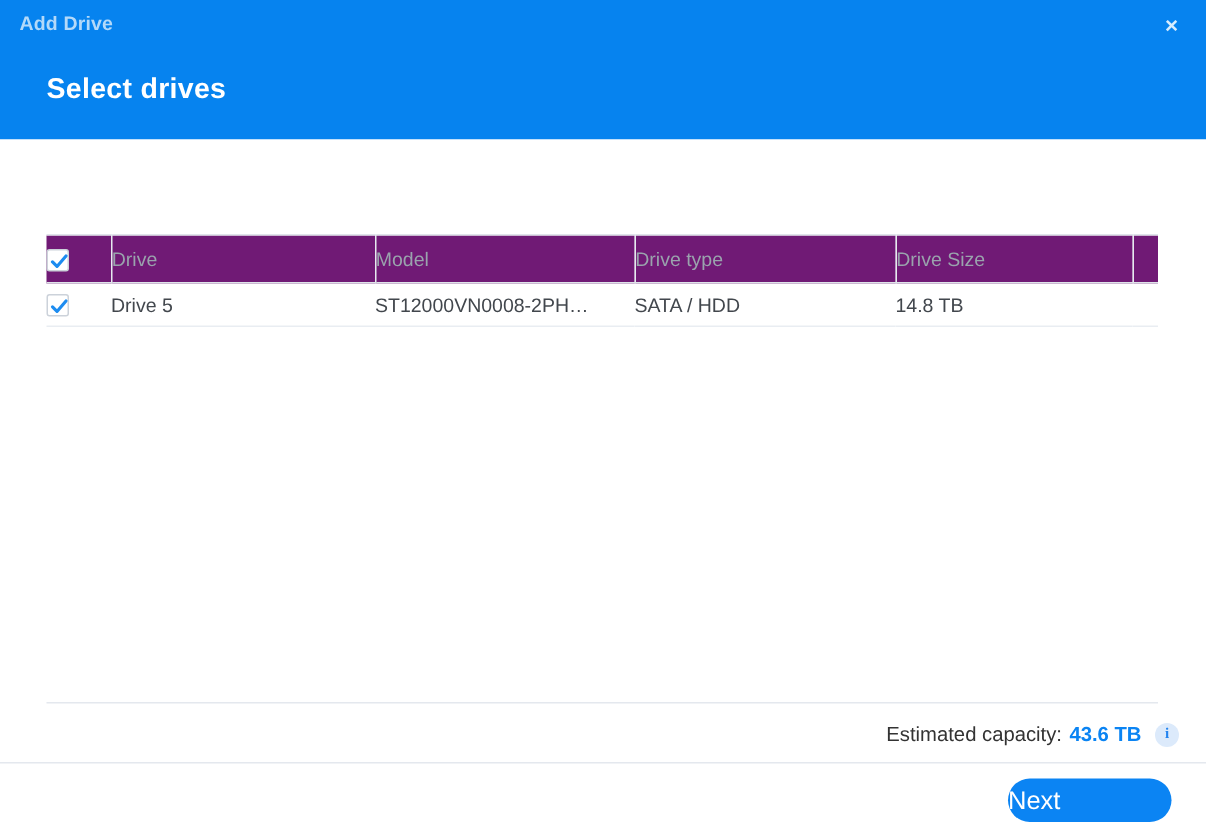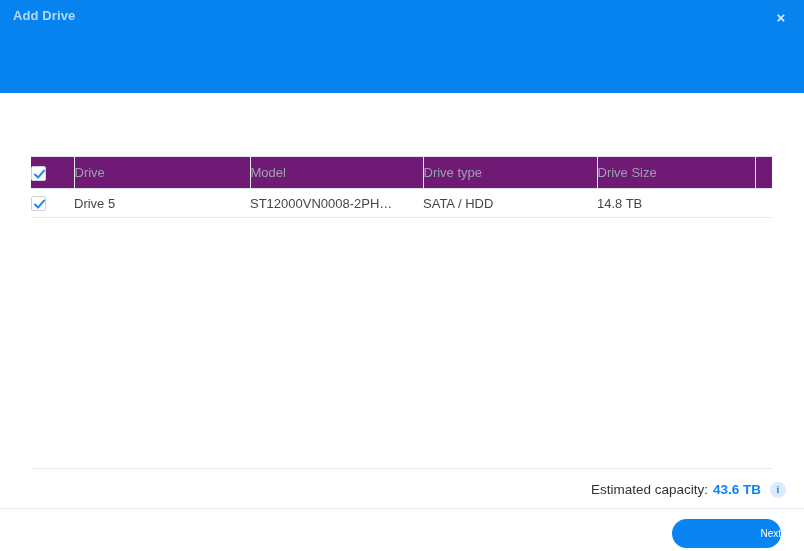--- a/index.html
+++ b/index.html
@@ -232,38 +232,39 @@
   .next-btn {
     position: absolute;
     right: 23px;
     top: 10px;
     width: 109px;
     height: 29px;
     background: #0b84f3;
     border: none;
     border-radius: 15px;
     color: #ffffff;
-    font-size: 10px;
+    font-size: 17px;
     font-family: "Liberation Sans", sans-serif;
     cursor: pointer;
     line-height: 29px;
     padding: 0;
-    text-align: right;
+    text-align: left;
   }
 </style>
 </head>
 <body>
 
 <div class="dialog">
 
   <div class="header">
     <div class="window-title">Add Drive</div>
 
     <div class="close-btn">×</div>
 
+    <div class="page-heading">Select drives</div>
   </div>
 
   <div class="body">
 
 
     <table class="drive-table">
       <colgroup>
         <col class="col-check">
         <col class="col-drive">
         <col class="col-model">

